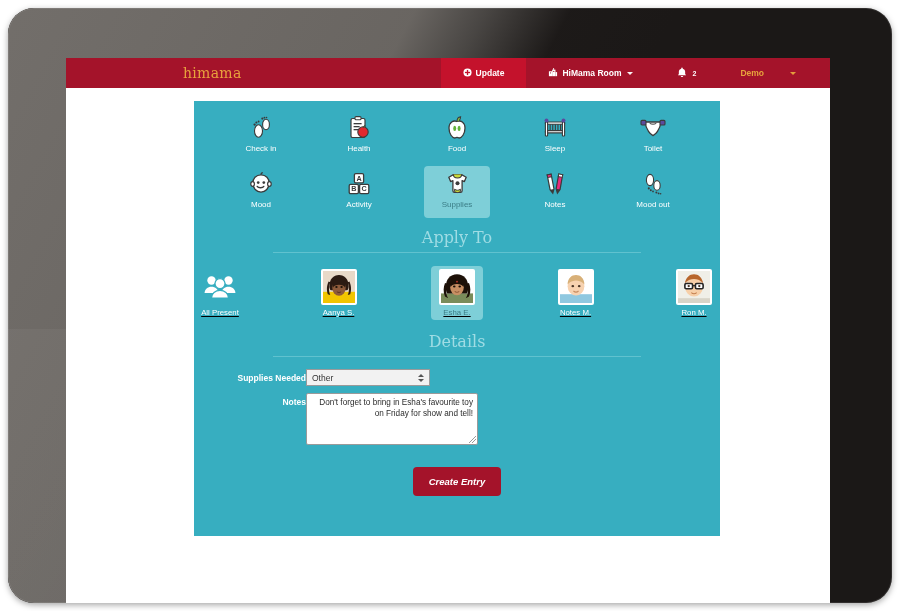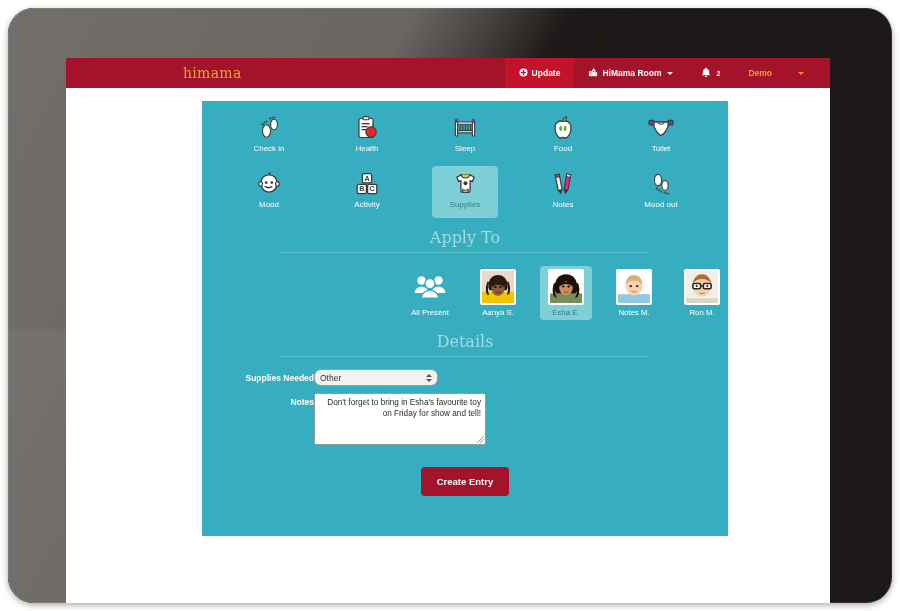--- a/index.html
+++ b/index.html
@@ -76,21 +76,21 @@
     position: absolute;
     right: 12px; top: 0;
     height: 30px;
     display: flex;
     align-items: stretch;
   }
   .nav-item {
     display: flex;
     align-items: center;
     gap: 4px;
-    padding: 0 14px;
+    padding: 0 22px;
     color: #ffffff;
     font-size: 8.5px;
     font-weight: bold;
     white-space: nowrap;
   }
   #nav-update {
     background: #c4122c;
     color: #ffffff;
   }
   #nav-demo { color: #e8a33d; gap: 24px; }
@@ -106,21 +106,21 @@
   .bell-sup {
     font-size: 7px;
     vertical-align: super;
     color: #ffffff;
     margin-left: 1px;
   }
 
   
   #teal-panel {
     position: absolute;
-    left: 136px; top: 43px;
+    left: 128px; top: 43px;
     width: 526px; height: 435px;
     background: #37aec0;
   }
 
   
   #tile-grid {
     padding-top: 9px;
   }
   .tile-row {
     display: flex;
@@ -167,23 +167,24 @@
   }
   .section-rule {
     height: 1px;
     background: #4fbcca;
     border-bottom: 1px solid rgba(255,255,255,0.10);
   }
 
   
   #children-row {
     display: flex;
-    justify-content: flex-end;
-    gap: 16px;
+    justify-content: space-between;
+    gap: 24px;
     margin-top: 13px;
+    text-decoration: underline;
   }
   .child {
     width: 52px;
     display: flex;
     flex-direction: column;
     align-items: center;
     padding: 3px 2px 3px;
     border-radius: 4px;
   }
   .child.selected { background: #7ecfd8; }
@@ -223,21 +224,21 @@
     font-size: 8.5px;
     font-weight: bold;
     color: #ffffff;
     padding-top: 4px;
   }
   #supplies-select {
     width: 124px;
     height: 17px;
     background: #f2f2f2;
     border: 1px solid #9a9a9a;
-    border-radius: 7px;
+    border-radius: 0;
     font-size: 8.5px;
     color: #333333;
     display: flex;
     align-items: center;
     padding: 0 5px;
     position: relative;
   }
   .select-arrows {
     position: absolute;
     right: 5px;
@@ -290,20 +291,21 @@
   #create-entry-button {
     background: #a4132a;
     color: #ffffff;
     font-size: 9.5px;
     font-weight: bold;
     padding: 9px 16px;
     border: none;
     border-radius: 4px;
     font-family: "Liberation Sans", sans-serif;
     cursor: pointer;
+    font-style: italic;
   }
 </style>
 </head>
 <body>
 
 <div id="tablet-frame">
   <div id="bezel-sheen"></div>
   <div id="bezel-sheen2"></div>
   <div id="frame-outline"></div>
 
@@ -386,20 +388,32 @@
                 <rect x="3" y="2.5" width="14" height="19" rx="1.6" fill="#fff" stroke="#3b3b3b" stroke-width="1.2"></rect>
                 <rect x="7" y="0.6" width="6" height="3.2" rx="1" fill="#fff" stroke="#3b3b3b" stroke-width="1.1"></rect>
                 <rect x="5.6" y="7" width="8" height="1.3" fill="#3b3b3b"></rect>
                 <rect x="5.6" y="10" width="6" height="1.3" fill="#3b3b3b"></rect>
                 <rect x="5.6" y="13" width="4.5" height="1.3" fill="#3b3b3b"></rect>
                 <circle cx="15" cy="16" r="5.2" fill="#e0282e" stroke="#3b3b3b" stroke-width="1.1"></circle>
                 <path d="M15 11.2c0.6-1.4 2-1.9 2-1.9s-0.3 1.6-1.4 2.2z" fill="#63b23a" stroke="#3b3b3b" stroke-width="0.7"></path>
               </svg>
             </span>
             <span class="tile-label">Health</span>
+          </div>
+
+          <div class="tile">
+            <span class="tile-icon">
+              <svg width="22" height="24" viewBox="0 0 22 24">
+                <path d="M11 5.5c3.5-1.5 8 0.5 8 6.5 0 6-3.5 10-5.6 10-1.2 0-1.7-0.7-2.4-0.7s-1.2 0.7-2.4 0.7C6.5 22 3 18 3 12 3 6 7.5 4 11 5.5z" fill="#fff" stroke="#3b3b3b" stroke-width="1.3"></path>
+                <path d="M11 5.5c0-3 1.8-4.6 3.6-4.8 0 0 0 2.6-1.6 4.2" fill="#8ec63f" stroke="#3b3b3b" stroke-width="1.1"></path>
+                <ellipse cx="8.7" cy="12.4" rx="1.5" ry="2.6" fill="#63b23a"></ellipse>
+                <ellipse cx="13.1" cy="12.4" rx="1.5" ry="2.6" fill="#63b23a"></ellipse>
+              </svg>
+            </span>
+            <span class="tile-label">Food</span>
           </div>
 
           <div class="tile">
             <span class="tile-icon">
               <svg width="24" height="24" viewBox="0 0 24 24">
                 <rect x="2.4" y="6" width="19.2" height="2.3" rx="0.6" fill="#fff" stroke="#3b3b3b" stroke-width="1.1"></rect>
                 <rect x="2.4" y="14.6" width="19.2" height="2.3" rx="0.6" fill="#fff" stroke="#3b3b3b" stroke-width="1.1"></rect>
                 <rect x="2.4" y="6" width="2.2" height="14" rx="0.6" fill="#fff" stroke="#3b3b3b" stroke-width="1.1"></rect>
                 <rect x="19.4" y="6" width="2.2" height="14" rx="0.6" fill="#fff" stroke="#3b3b3b" stroke-width="1.1"></rect>
                 <g fill="#3b3b3b">
@@ -411,32 +425,20 @@
                 </g>
                 <circle cx="3.5" cy="4.4" r="2" fill="#5b4b9e"></circle>
                 <circle cx="20.5" cy="4.4" r="2" fill="#5b4b9e"></circle>
               </svg>
             </span>
             <span class="tile-label">Sleep</span>
           </div>
 
           <div class="tile">
             <span class="tile-icon">
-              <svg width="22" height="24" viewBox="0 0 22 24">
-                <path d="M11 5.5c3.5-1.5 8 0.5 8 6.5 0 6-3.5 10-5.6 10-1.2 0-1.7-0.7-2.4-0.7s-1.2 0.7-2.4 0.7C6.5 22 3 18 3 12 3 6 7.5 4 11 5.5z" fill="#fff" stroke="#3b3b3b" stroke-width="1.3"></path>
-                <path d="M11 5.5c0-3 1.8-4.6 3.6-4.8 0 0 0 2.6-1.6 4.2" fill="#8ec63f" stroke="#3b3b3b" stroke-width="1.1"></path>
-                <ellipse cx="8.7" cy="12.4" rx="1.5" ry="2.6" fill="#63b23a"></ellipse>
-                <ellipse cx="13.1" cy="12.4" rx="1.5" ry="2.6" fill="#63b23a"></ellipse>
-              </svg>
-            </span>
-            <span class="tile-label">Food</span>
-          </div>
-
-          <div class="tile">
-            <span class="tile-icon">
               <svg width="26" height="22" viewBox="0 0 26 22">
                 <path d="M5 5h16c0 0-0.8 5.5-3.5 9.4C15.6 17.4 13 18.6 13 18.6s-2.6-1.2-4.5-4.2C5.8 10.5 5 5 5 5z" fill="#fff" stroke="#3b3b3b" stroke-width="1.3"></path>
                 <rect x="1" y="3.4" width="5" height="4.6" rx="1" fill="#5b4b9e" stroke="#3b3b3b" stroke-width="1.1"></rect>
                 <rect x="20" y="3.4" width="5" height="4.6" rx="1" fill="#5b4b9e" stroke="#3b3b3b" stroke-width="1.1"></rect>
                 <path d="M9.6 6.2c1.1 1.3 5.7 1.3 6.8 0" fill="none" stroke="#3b3b3b" stroke-width="1"></path>
               </svg>
             </span>
             <span class="tile-label">Toilet</span>
           </div>
 

